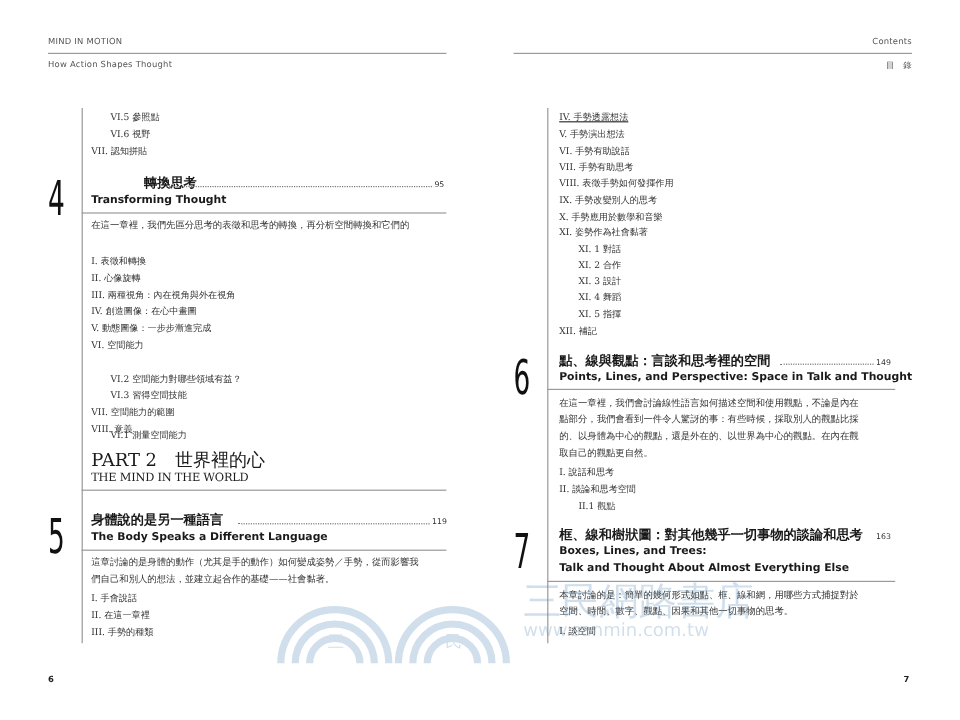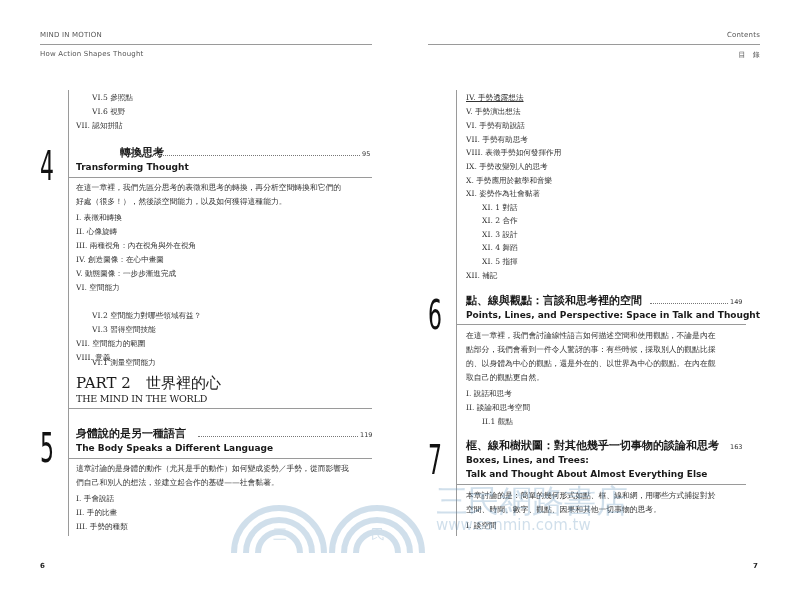--- a/index.html
+++ b/index.html
@@ -51,21 +51,20 @@
 
   <div class="chap-num" style="left:40px; top:146px;">4</div>
   <div class="chap-title" style="left:76px; top:145px;margin-left:44px;">轉換思考</div>
   <div class="leader" style="left:138px; top:155px; width:222px;"></div>
   <div class="page-ref" style="left:362px; top:150px;">95</div>
   <div class="chap-title-en" style="left:76px; top:162px;">Transforming Thought</div>
   <div class="hrule" style="left:68px; top:177px; width:304px;"></div>
 
   <div class="summary" style="left:76px; top:181px;">
     <div>在這一章裡，我們先區分思考的表徵和思考的轉換，再分析空間轉換和它們的</div>
-    <div>好處（很多！），然後談空間能力，以及如何獲得這種能力。</div>
   </div>
 
   <div class="toc-item" style="left:76px; top:213px;">I. 表徵和轉換</div>
   <div class="toc-item" style="left:76px; top:227px;">II. 心像旋轉</div>
   <div class="toc-item" style="left:76px; top:241px;">III. 兩種視角：內在視角與外在視角</div>
   <div class="toc-item" style="left:76px; top:255px;">IV. 創造圖像：在心中畫圖</div>
   <div class="toc-item" style="left:76px; top:269px;">V. 動態圖像：一步步漸進完成</div>
   <div class="toc-item" style="left:76px; top:283px;">VI. 空間能力</div>
   <div class="toc-item" style="left:92px; top:313px;margin-top:45px;">VI.1 測量空間能力</div>
   <div class="toc-item" style="left:92px; top:311px;">VI.2 空間能力對哪些領域有益？</div>
@@ -83,21 +82,21 @@
   <div class="page-ref" style="left:360px; top:431px;">119</div>
   <div class="chap-title-en" style="left:76px; top:443px;">The Body Speaks a Different Language</div>
   <div class="hrule" style="left:68px; top:458px; width:304px;"></div>
 
   <div class="summary" style="left:76px; top:462px;">
     <div>這章討論的是身體的動作（尤其是手的動作）如何變成姿勢／手勢，從而影響我</div>
     <div>們自己和別人的想法，並建立起合作的基礎——社會黏著。</div>
   </div>
 
   <div class="toc-item" style="left:76px; top:494px;">I. 手會說話</div>
-  <div class="toc-item" style="left:76px; top:508px;">II. 手的比畫</div>
+  <div class="toc-item" style="left:76px; top:508px;">II. 在這一章裡</div>
   <div class="toc-item" style="left:76px; top:522px;">III. 手勢的種類</div>
 
   <div class="folio" style="left:40px; top:562px;">6</div>
 </div>
 
 <div class="page right">
   <div class="head-rule" style="left:28px; top:44px; width:332px;"></div>
   <div class="running-head" style="right:40px; top:31px;">Contents</div>
   <div class="running-head" style="right:40px; top:50px;">目　錄</div>
 

